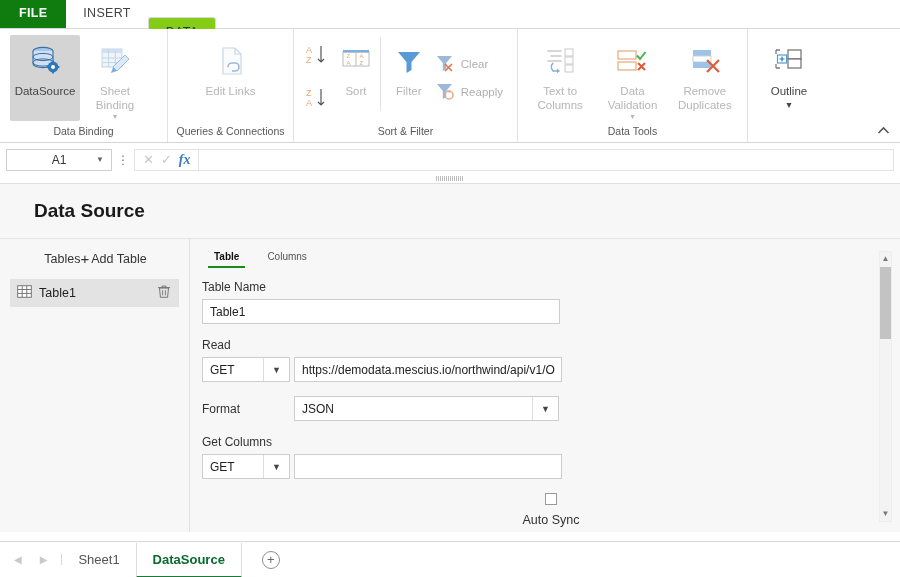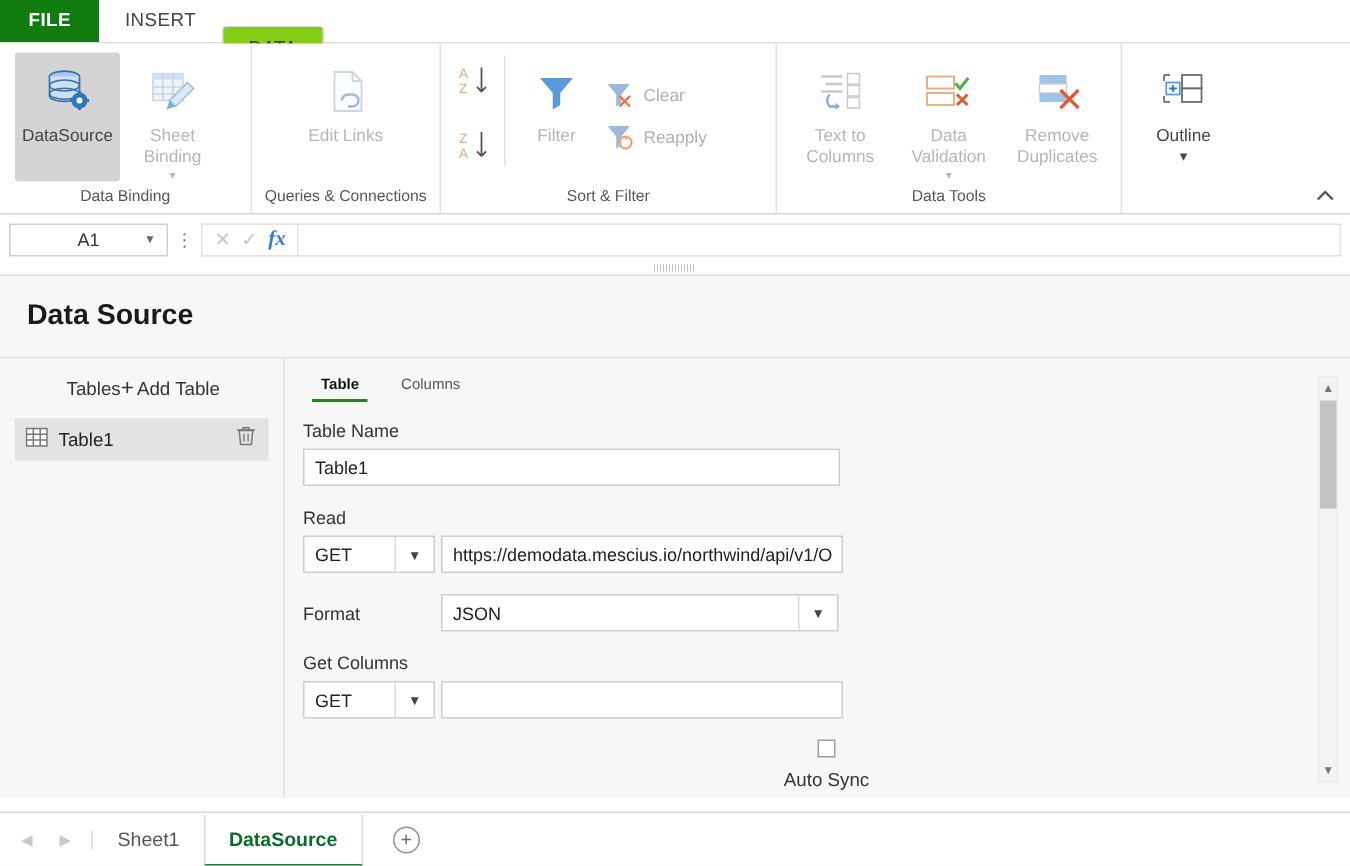--- a/index.html
+++ b/index.html
@@ -111,21 +111,21 @@
   .fb-grip {
     position:absolute; left:50%; transform:translateX(-50%); top:0px;
     width:28px; height:5px;
     background: repeating-linear-gradient(90deg,#bdbdbd 0 1px, transparent 1px 2px);
   }
 
   
   .ds-panel { background:#f7f7f7; height:348px; display:flex; flex-direction:column; }
   .ds-title {
     height:55px; display:flex; align-items:center;
-    padding-left:18px; font-size:19px; font-weight:bold; color:#1a1a1a;
+    padding-left:34px; font-size:19px; font-weight:bold; color:#1a1a1a;
     border-bottom:1px solid #e4e4e4;
   }
   .ds-body { flex:1; display:flex; position:relative; }
 
   .ds-left { width:190px; border-right:1px solid #e0e0e0; padding-top:8px; }
   .ds-left-head {
     display:flex; align-items:center; justify-content:center;
     padding: 5px 14px 5px 16px; font-size:12.5px; color:#333;
   }
   .add-table { display:flex; align-items:center; gap:2px; color:#333; cursor:default; font-size:12.5px; }
@@ -305,20 +305,34 @@
           <div class="icon-only">
             <span>
               <svg width="26" height="26" viewBox="0 0 26 26">
                 <text x="2" y="11" font-size="9" fill="#e8a87c" font-family="Liberation Sans, sans-serif">Z</text>
                 <text x="2" y="21" font-size="9" fill="#e8a87c" font-family="Liberation Sans, sans-serif">A</text>
                 <path d="M17 4 v16 M14 17 l3 3 l3 -3" fill="none" stroke="#555" stroke-width="1.2"></path>
               </svg>
             </span>
           </div>
         </div>
+        <div class="btn-big dis" style="width:56px">
+          <span class="ico">
+            <svg width="34" height="30" viewBox="0 0 34 30">
+              <rect x="4" y="6" width="26" height="14" fill="#fff" stroke="#b9b9b9" stroke-width="1"></rect>
+              <rect x="4" y="4" width="26" height="2.5" fill="#7fb0dd"></rect>
+              <line x1="17" y1="6" x2="17" y2="20" stroke="#b9b9b9"></line>
+              <text x="7.5" y="12" font-size="6" fill="#e8a87c" font-family="Liberation Sans, sans-serif">Z</text>
+              <text x="7.5" y="18.5" font-size="6" fill="#e8a87c" font-family="Liberation Sans, sans-serif">A</text>
+              <text x="20.5" y="12" font-size="6" fill="#e8a87c" font-family="Liberation Sans, sans-serif">A</text>
+              <text x="20.5" y="18.5" font-size="6" fill="#e8a87c" font-family="Liberation Sans, sans-serif">Z</text>
+            </svg>
+          </span>
+          <span>Sort</span>
+        </div>
         <div style="width:1px;height:74px;background:#e2e2e2;margin:2px 6px 0 2px"></div>
         <div class="btn-big dis" style="width:56px">
           <span class="ico">
             <svg width="30" height="30" viewBox="0 0 30 30">
               <path d="M4 6 h22 l-8.5 10 v8 l-5 3 v-11 z" fill="#5b9bd5"></path>
             </svg>
           </span>
           <span>Filter</span>
         </div>
         <div class="col-stack">

